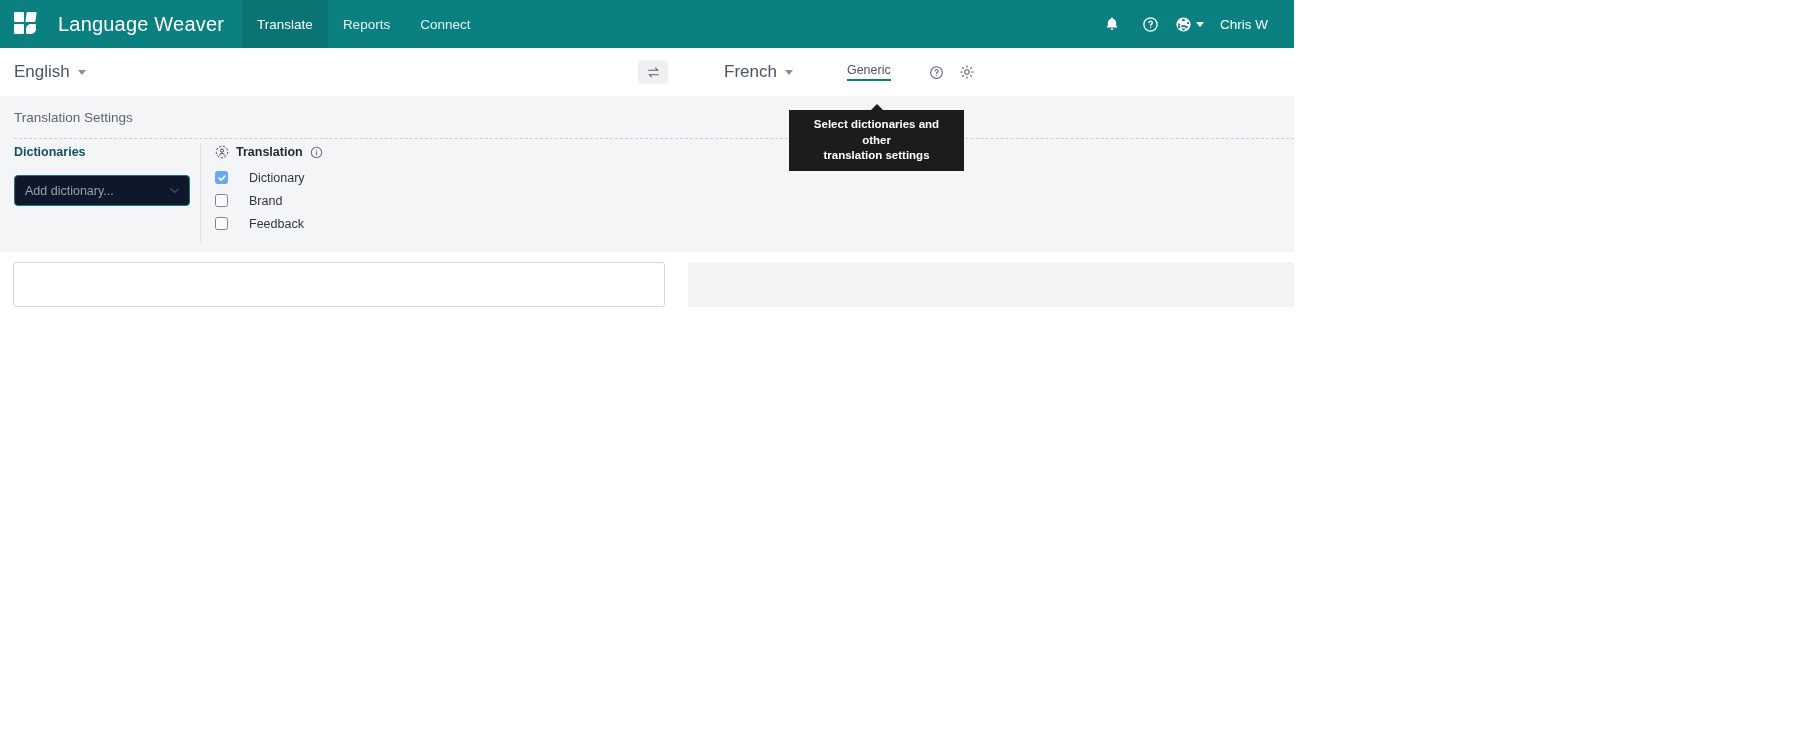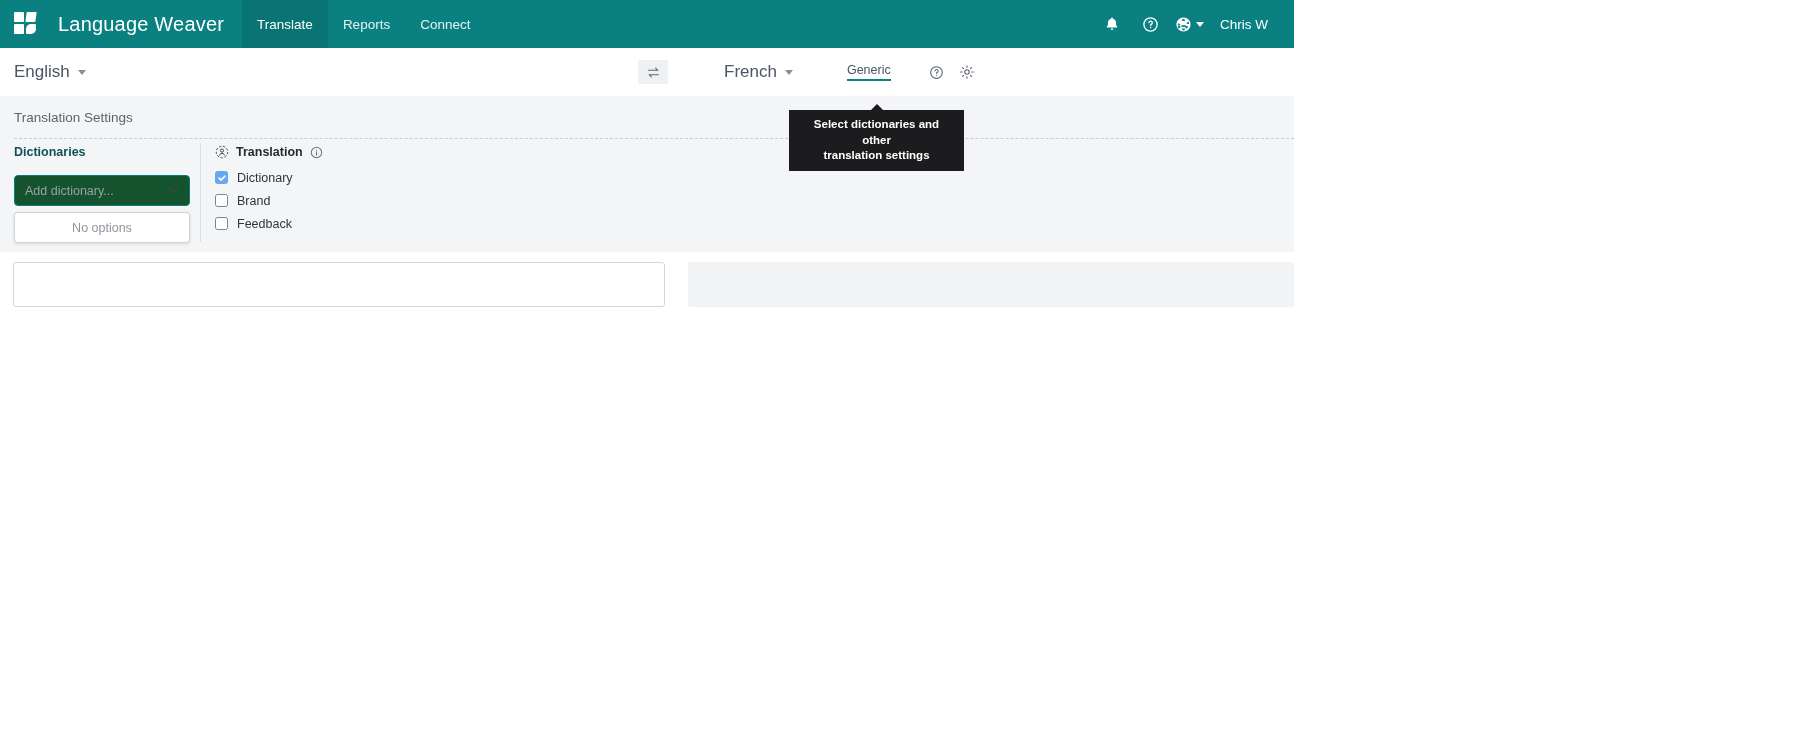--- a/index.html
+++ b/index.html
@@ -68,42 +68,42 @@
     position:absolute; left:0; top:96px; width:1294px; height:156px;
     background:#f4f5f6;
   }
   .settings-title { position:absolute; left:14px; top:14px; font-size:13.5px; color:#5b6570; }
   .divider-dashed { position:absolute; left:14px; right:0px; top:42px; border-top:1px dashed #c9ced4; }
 
   .settings-body { position:absolute; left:0; top:43px; width:1294px; height:113px; display:flex; }
   .col-dicts { width:200px; padding:6px 0 0 14px; position:relative; }
   .col-label { font-size:12.5px; font-weight:bold; color:#11525a; margin-bottom:16px; }
   .select-box {
-    width:176px; height:31px; background:#14532d; border:1.5px solid #0b7b7c; border-radius:4px;
+    width:176px; height:31px; background:#0f172a; border:1.5px solid #0b7b7c; border-radius:4px;
     display:flex; align-items:center; padding:0 8px 0 10px; cursor:text;
   }
   .select-placeholder { font-size:12.5px; color:#9aa1a9; flex:1; }
   .select-caret { color:#3b4450; display:flex; align-items:center; }
   .dropdown-menu {
     position:absolute; left:14px; top:73px; width:176px; height:31px;
     background:#ffffff; border:1px solid #cfd4d9; border-radius:3px;
     display:flex; align-items:center; justify-content:center;
     box-shadow:0 1px 3px rgba(0,0,0,.12);
   }
   .dropdown-empty { font-size:12.5px; color:#8e959d; }
 
   .col-sep { width:1px; background:#dde0e3; margin:4px 0 10px 0; }
 
   .col-high { flex:1; padding:6px 0 0 14px; }
   .high-head { display:flex; align-items:center; gap:7px; margin-bottom:7px; }
   .high-title { font-size:12.5px; font-weight:bold; color:#1f2933; }
   .ring-icon { color:#3b4450; display:flex; }
   .info-icon { color:#6b7280; display:flex; cursor:pointer; }
 
-  .cb-row { display:flex; align-items:center; gap:9px; height:23px; cursor:pointer; }
+  .cb-row { display:flex; align-items:center; gap:21px; height:23px; cursor:pointer; }
   .cb {
     width:13px; height:13px; border:1.4px solid #7d848d; border-radius:2.5px; background:#fff;
     display:flex; align-items:center; justify-content:center; flex:none;
   }
   .cb.checked { background:#69a7f0; border-color:#69a7f0; }
   .cb-label { font-size:12.5px; color:#2d3540; }
 
   
   .tooltip {
     position:absolute; left:789px; top:110px; width:175px;
@@ -236,23 +236,20 @@
 
       <div class="col-dicts">
         <div class="col-label">Dictionaries</div>
         <div class="select-box">
           <span class="select-placeholder">Add dictionary...</span>
           <span class="select-caret">
             <svg width="13" height="13" viewBox="0 0 14 14" fill="none" stroke="currentColor" stroke-width="1.7" stroke-linecap="round" stroke-linejoin="round">
               <path d="M3 5.2 7 9.2l4-4"></path>
             </svg>
           </span>
-        </div>
-        <div class="dropdown-menu">
-          <span class="dropdown-empty">No options</span>
         </div>
       </div>
 
       <div class="col-sep"></div>
 
       <div class="col-high">
         <div class="high-head">
           <span class="ring-icon">
             <svg width="14" height="14" viewBox="0 0 16 16" fill="none" stroke="currentColor" stroke-width="1.1">
               <circle cx="8" cy="8" r="6.6" stroke-dasharray="2.6 1.9"></circle>

